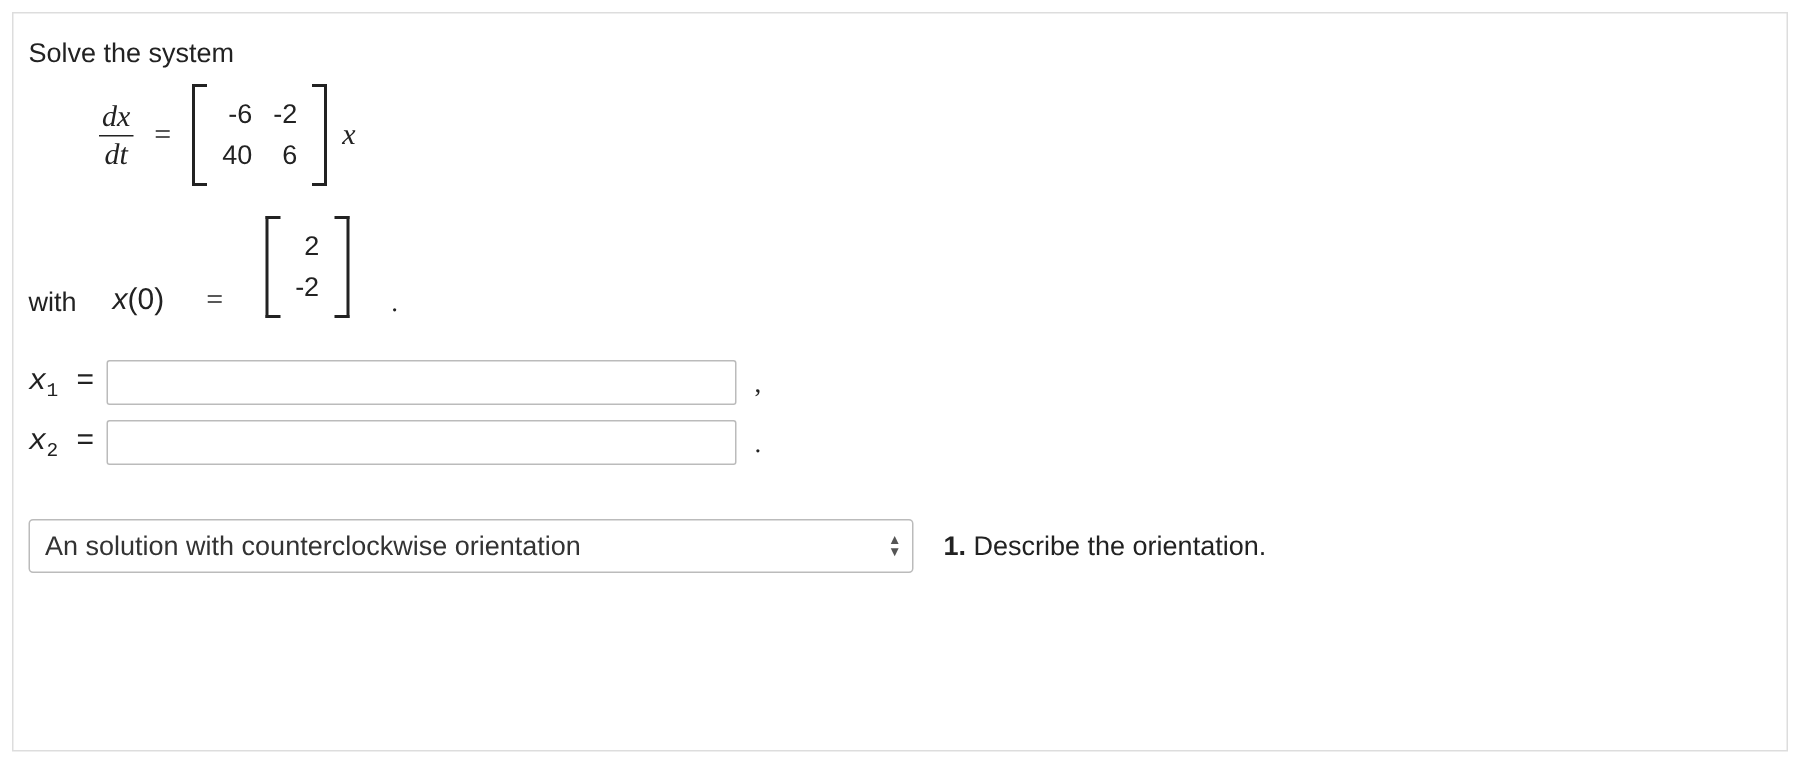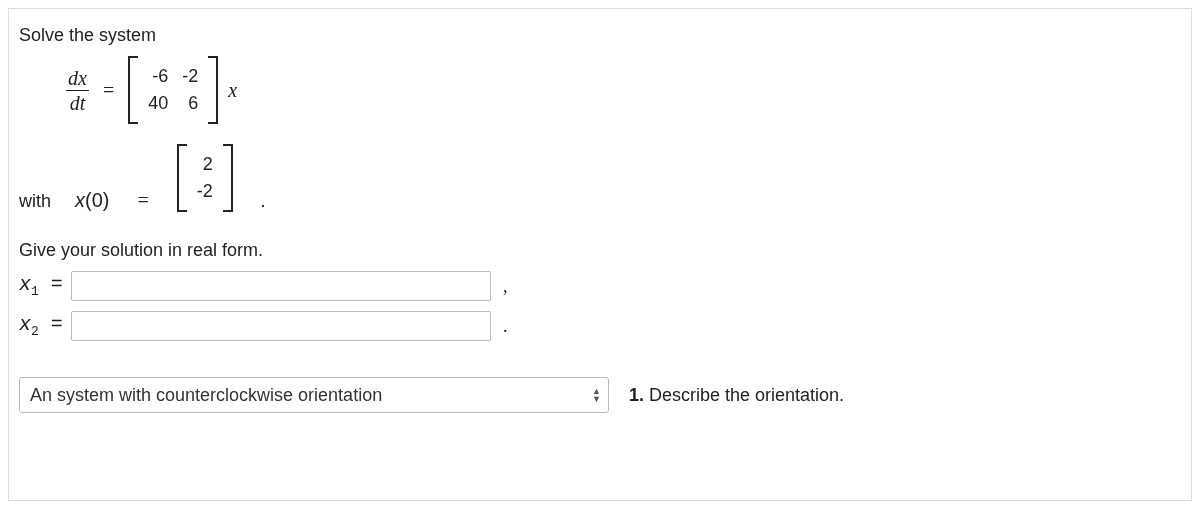--- a/index.html
+++ b/index.html
@@ -210,41 +210,40 @@
       <span class="bracket left"></span>
       <span class="matrix-body mat-2x1">
         <span>2</span>
         <span>-2</span>
       </span>
       <span class="bracket right"></span>
     </span>
     <span class="period">.</span>
   </div>
 
-  <div class="instruction">Give your solution in real form.</div>
 
   <div class="answer-row">
     <span class="answer-label">
       <span>x</span><span class="sub">1</span><span> =</span>
     </span>
     <input type="text" class="answer-input" value="" style="">
     <span class="trail">,</span>
   </div>
 
   <div class="answer-row">
     <span class="answer-label">
       <span>x</span><span class="sub">2</span><span> =</span>
     </span>
     <input type="text" class="answer-input" value="" style="">
     <span class="trail">.</span>
   </div>
 
   <div class="bottom-row">
     <div class="select-wrap">
-      <button class="select-box">An system with counterclockwise orientation</button>
+      <button class="select-box">An solution with counterclockwise orientation</button>
       <span class="select-arrows">
         <span>▲</span>
           <span>▼</span>
       </span>
     </div>
     <span class="describe">
       <span class="num-bold">1.</span><span> Describe the orientation.</span>
     </span>
   </div>
 

